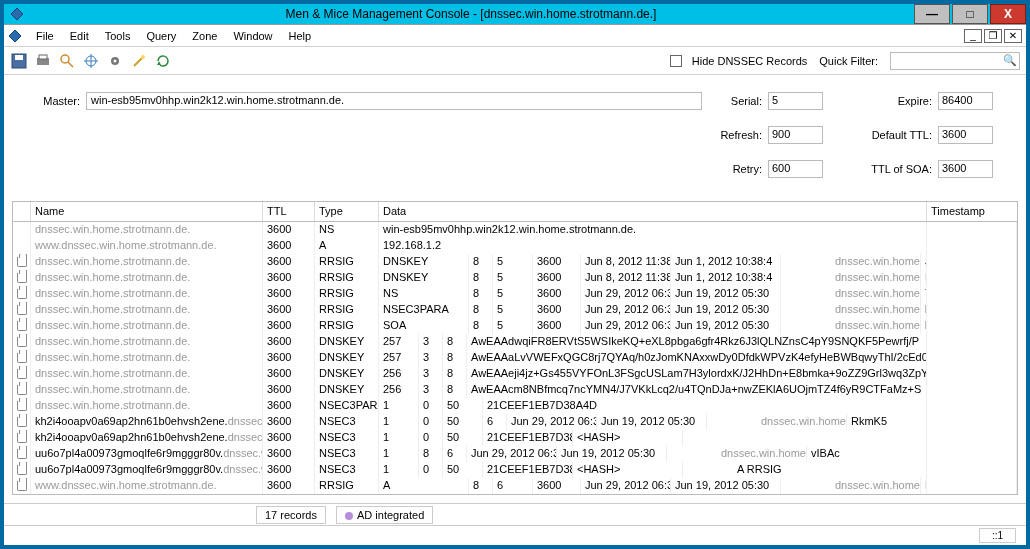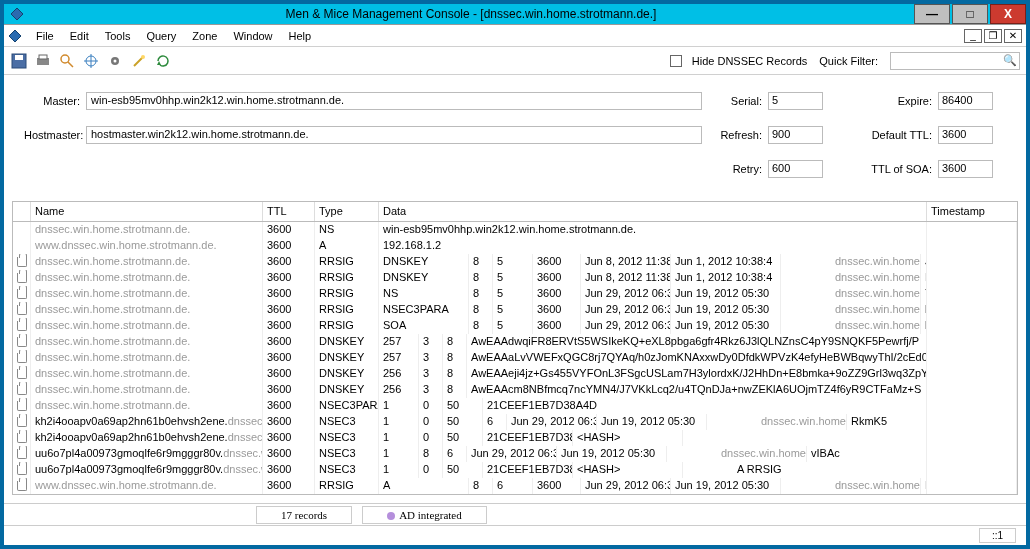--- a/index.html
+++ b/index.html
@@ -172,21 +172,21 @@
 
 
 .status1 {
   height: 22px;
   display: flex;
   align-items: center;
   border-top: 1px solid #ccc;
   padding: 0 6px;
   gap: 10px;
 }
-.status1 .cell { border: 1px solid #ccc; padding: 2px 24px; font-family: Liberation Serif, serif; }
+.status1 .cell { border: 1px solid #ccc; padding: 2px 8px; }
 .status-dot { width: 8px; height: 8px; background: #b58fdc; border-radius: 50%; display: inline-block; margin-right: 4px; vertical-align: middle; }
 
 .status2 {
   height: 20px;
   border-top: 1px solid #ccc;
   display: flex;
   align-items: center;
   justify-content: flex-end;
   padding: 0 10px;
 }
@@ -286,24 +286,20 @@
         <span class="search-glyph">🔍</span>
       </div>
     </div>
 
     <div class="info-panel">
       <div class="info-left">
         <div class="row">
           <span class="lbl">Master:</span>
           <div class="field">win-esb95mv0hhp.win2k12.win.home.strotmann.de.</div>
         </div>
-        <div class="row">
-          <span class="lbl">Hostmaster:</span>
-          <div class="field">hostmaster.win2k12.win.home.strotmann.de.</div>
-        </div>
       </div>
       <div class="info-mid">
         <div class="row">
             <span class="lbl">Serial:</span>
             <div class="field">5</div>
           </div>
         <div class="row">
             <span class="lbl">Refresh:</span>
             <div class="field">900</div>
           </div>

